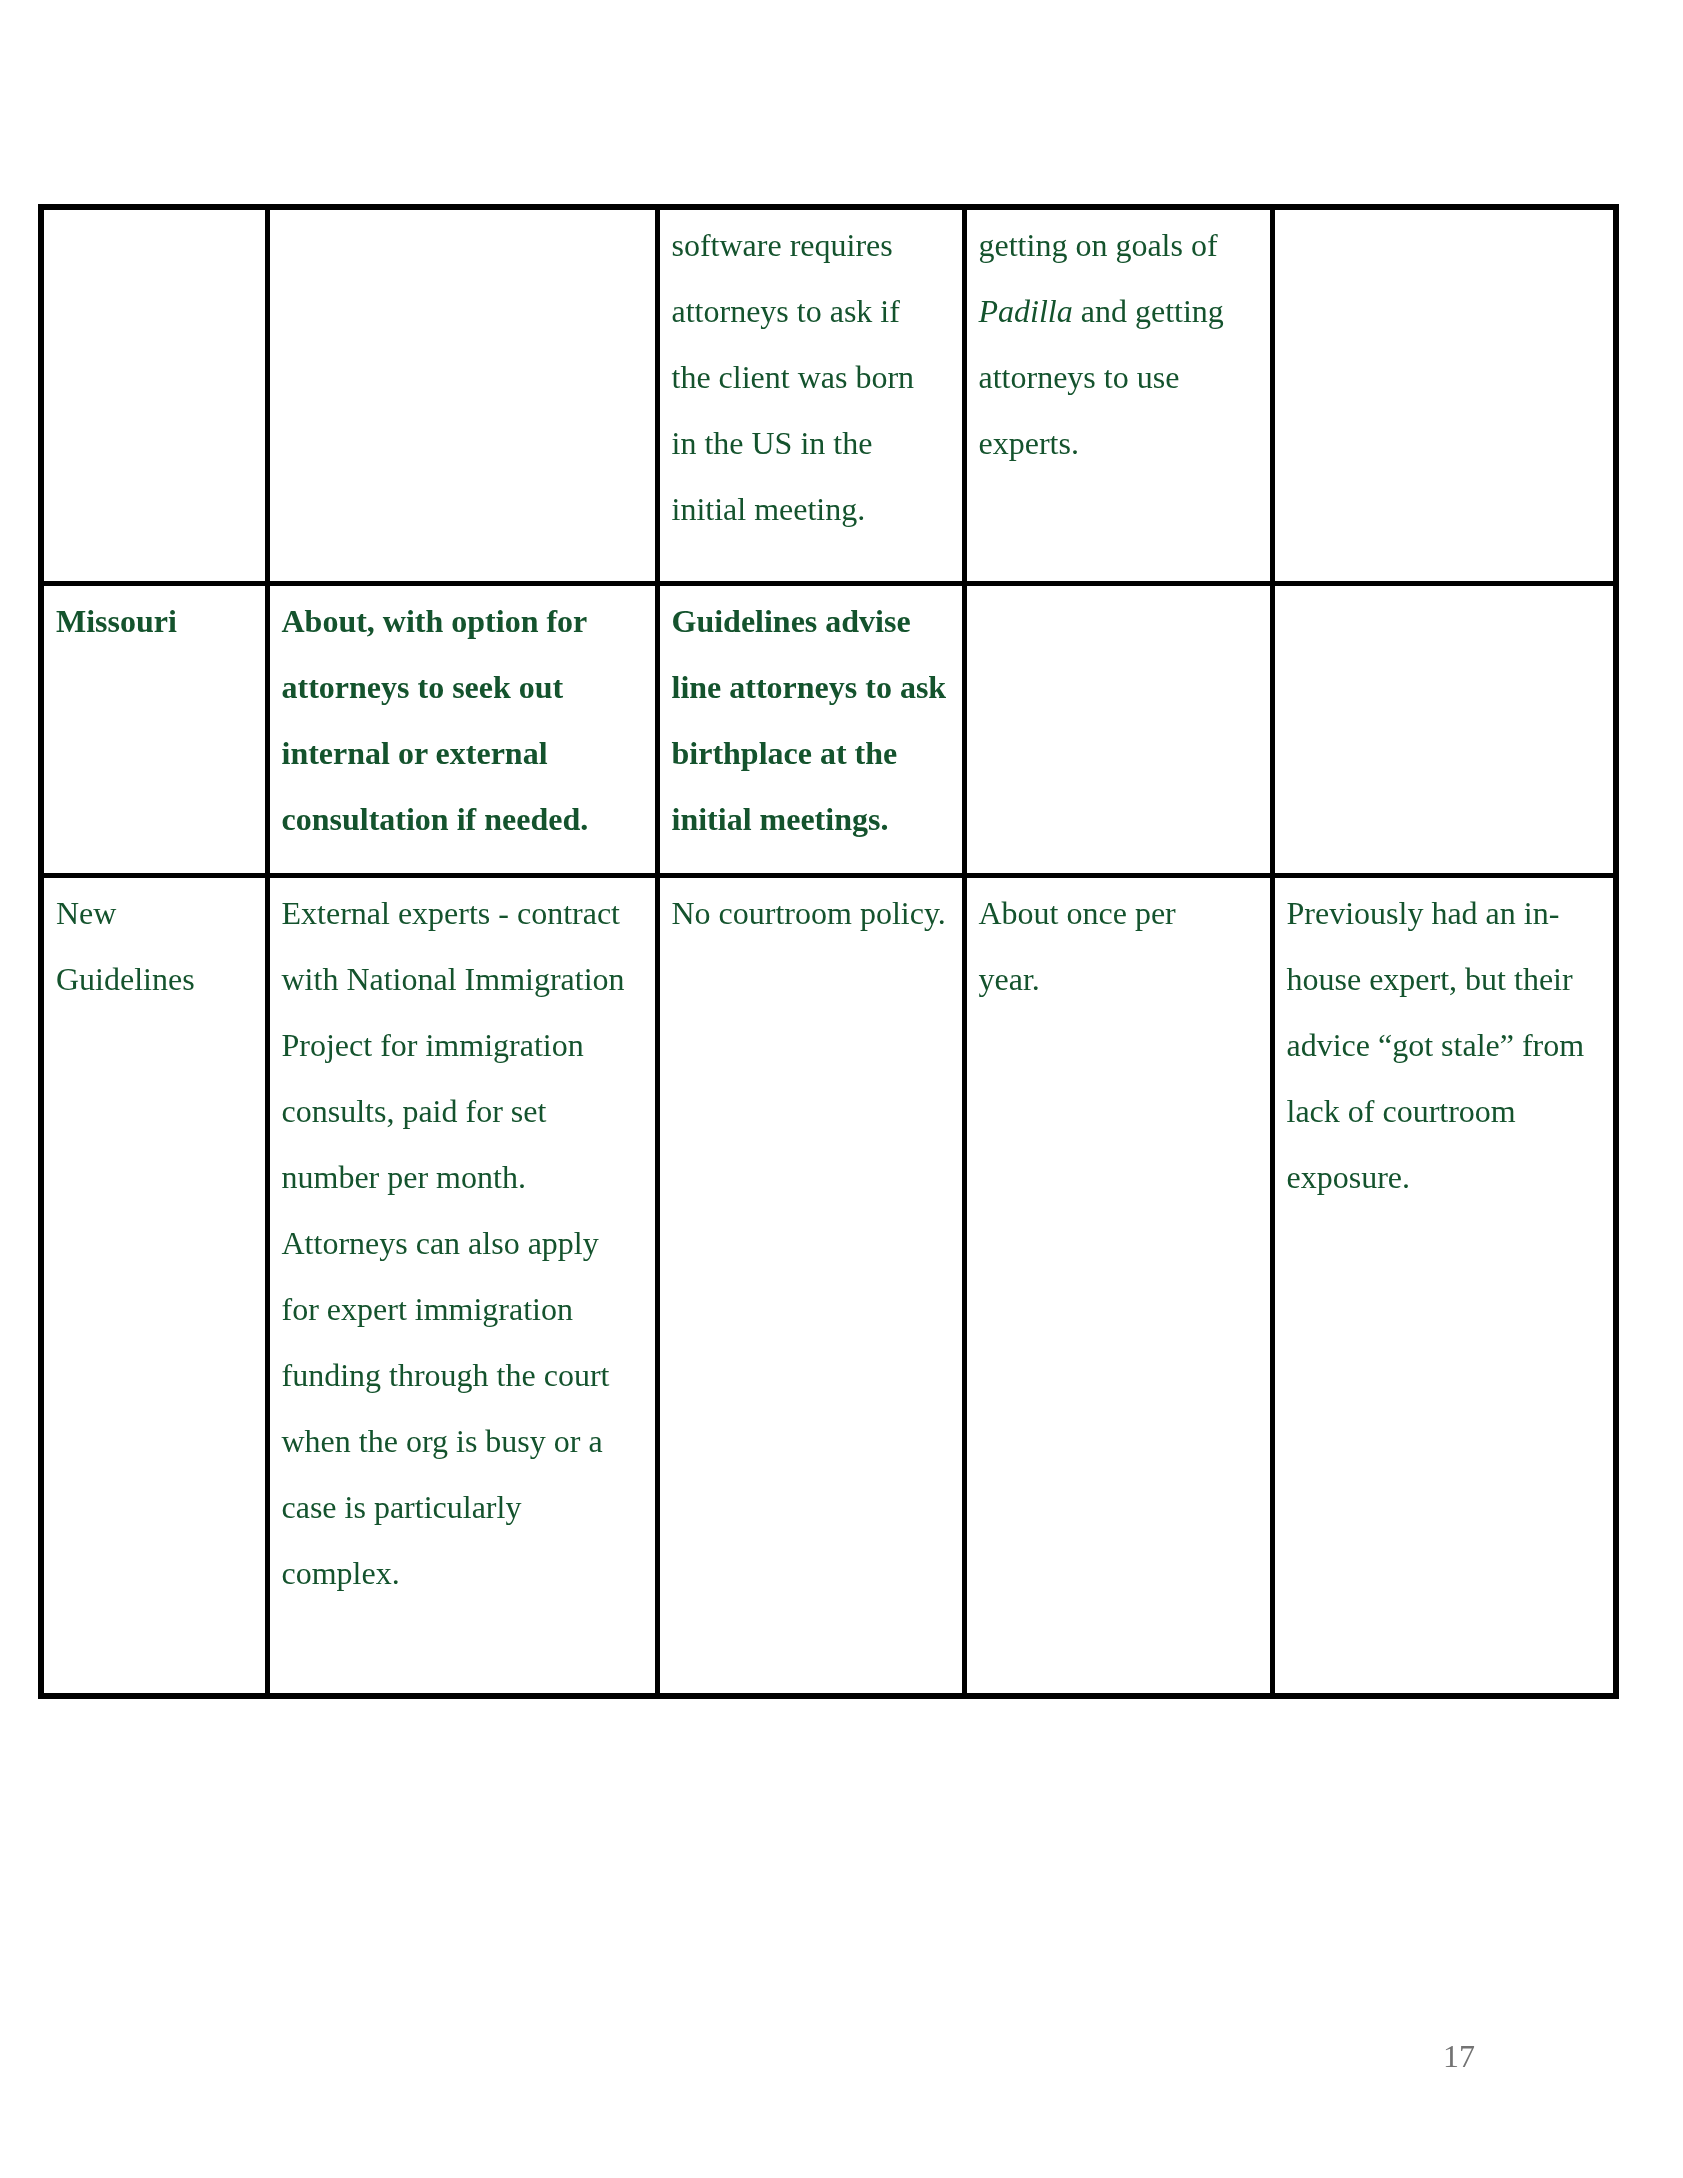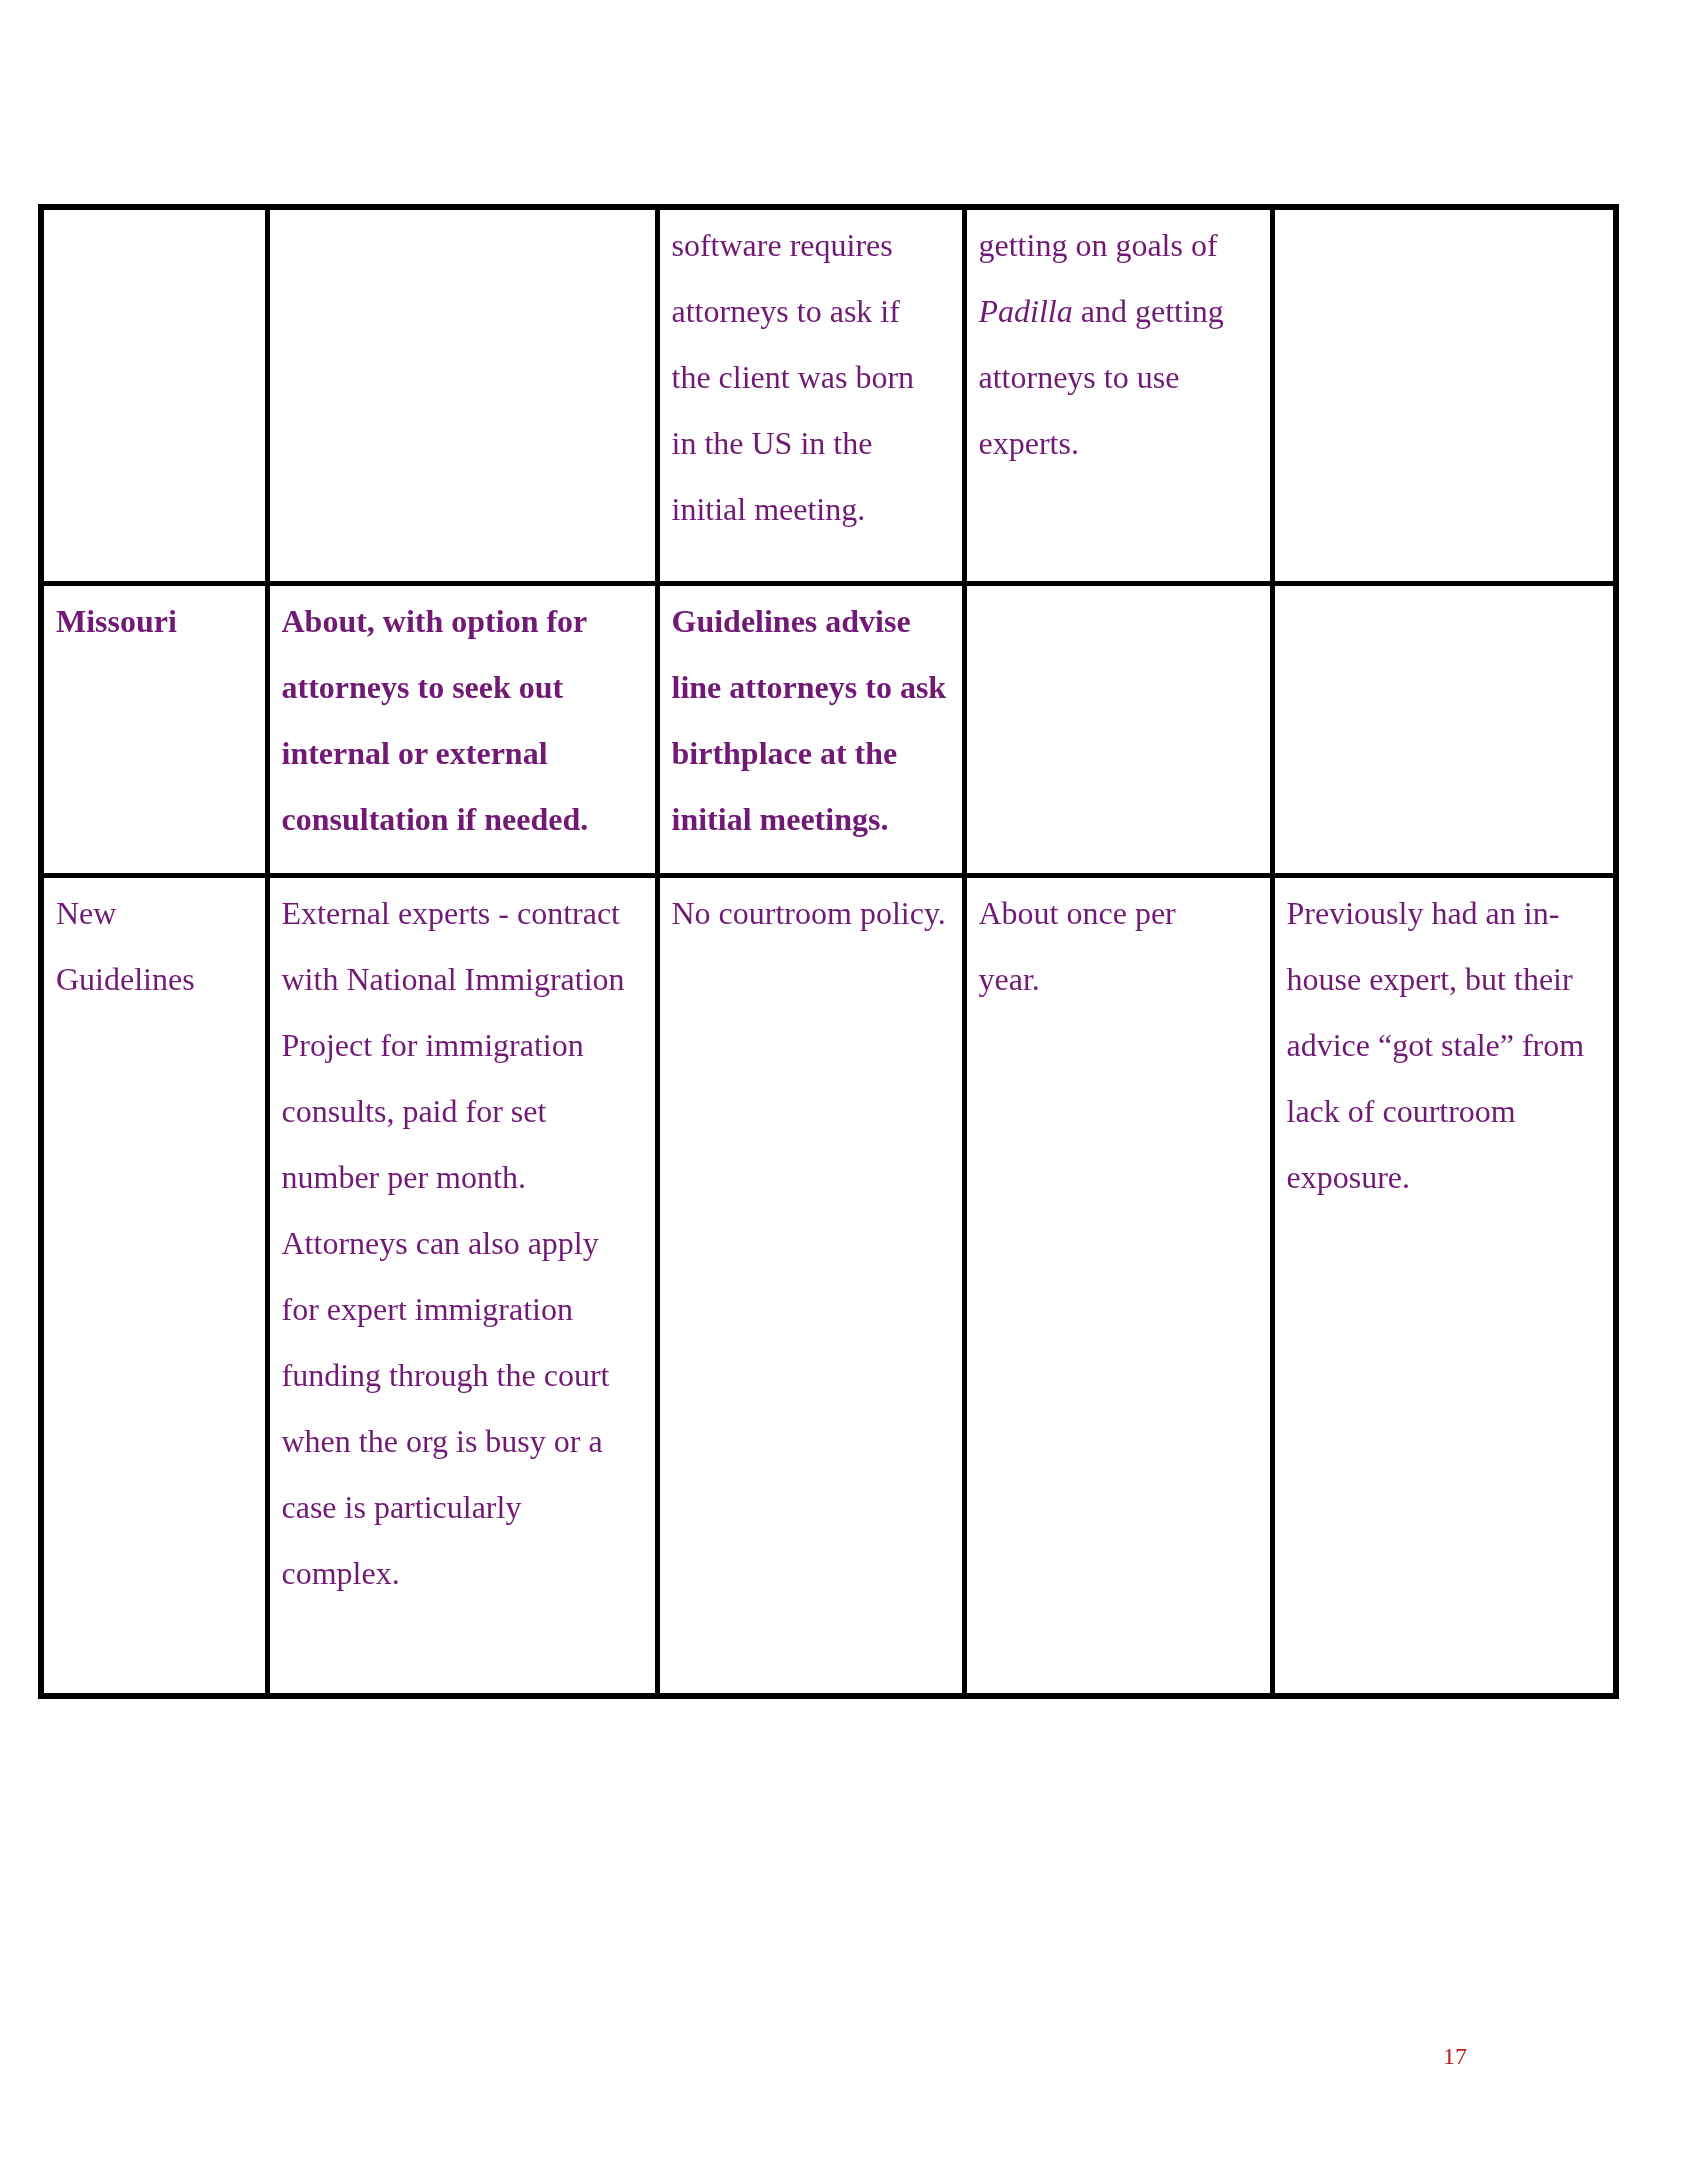--- a/index.html
+++ b/index.html
@@ -32,35 +32,35 @@
     border: 6px solid #000000;
   }
   table.doc-table td {
     border: 5px solid #000000;
     vertical-align: top;
     padding: 2px 6px 0 12px;
     font-size: 32px;
     line-height: 66px;
     white-space: pre;
     overflow: hidden;
-    color: #701a75;
+    color: #14532d;
   }
   tr.row-cont   { height: 376px; }
   tr.row-mo     { height: 292px; font-weight: bold; }
   tr.row-nh     { height: 821px; }
   tr.row-nm     { height: 242px; }
   em.case-name {
   }
   .page-number {
     position: absolute;
     left: 1443px;
     top: 2032px;
-    font-size: 24px;
+    font-size: 32px;
     line-height: 48px;
-    color: #b91c1c;
+    color: #737373;
   }
 </style>
 </head>
 <body>
 
 <div class="page">
 
   <table class="doc-table">
     <colgroup>
       <col style="width:226px">

